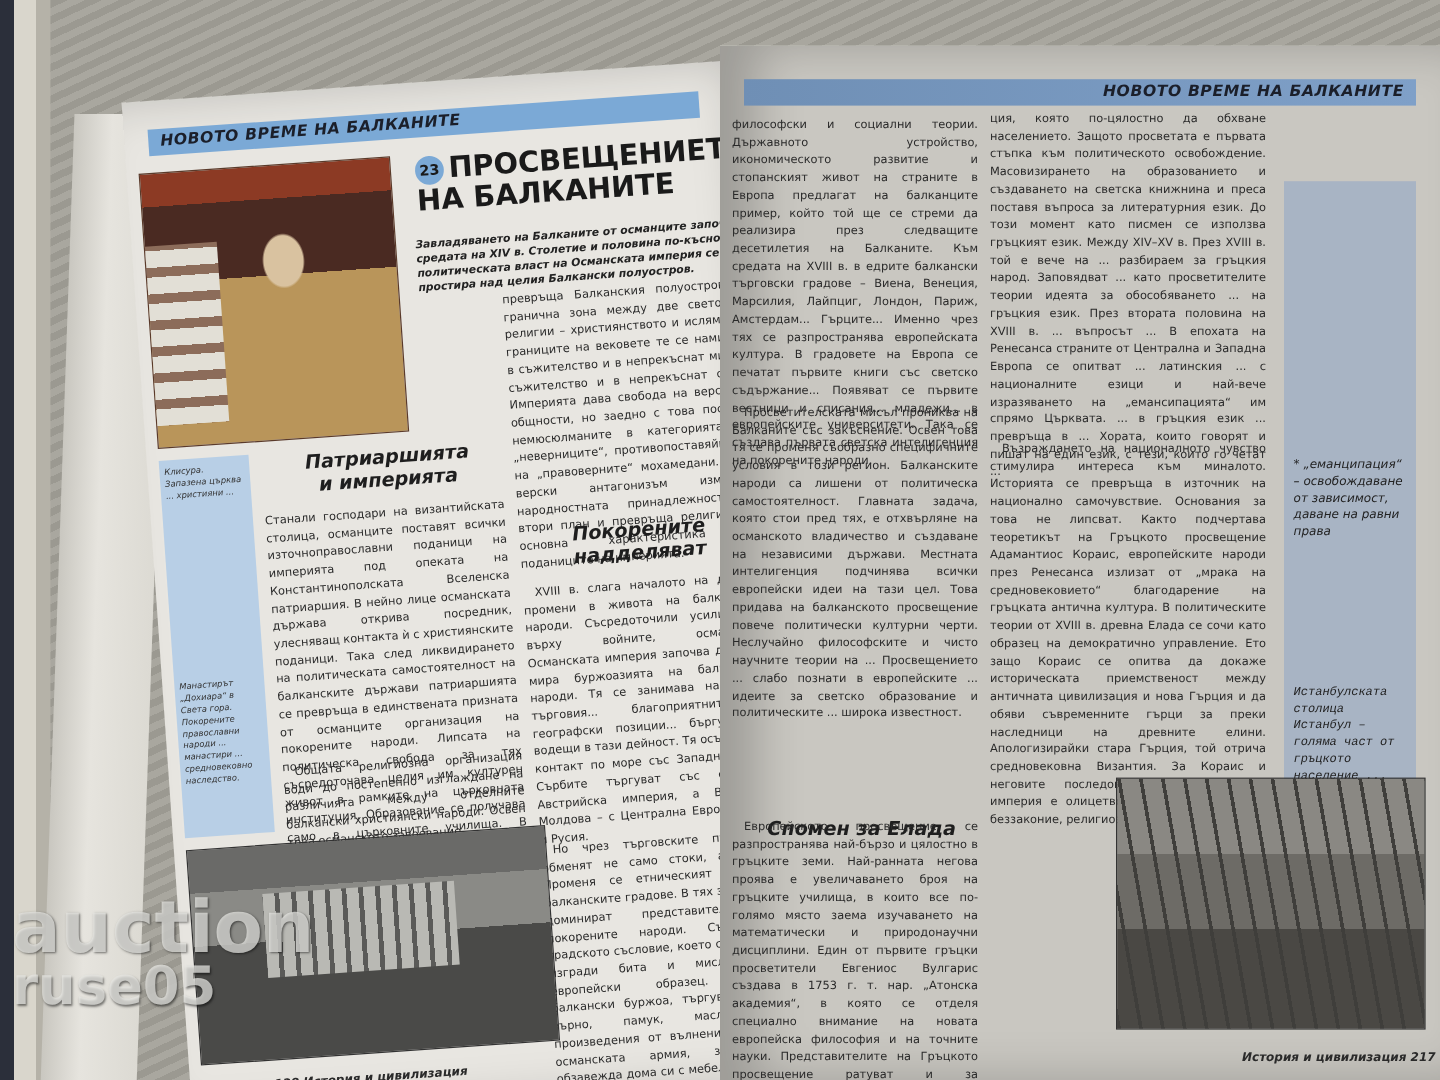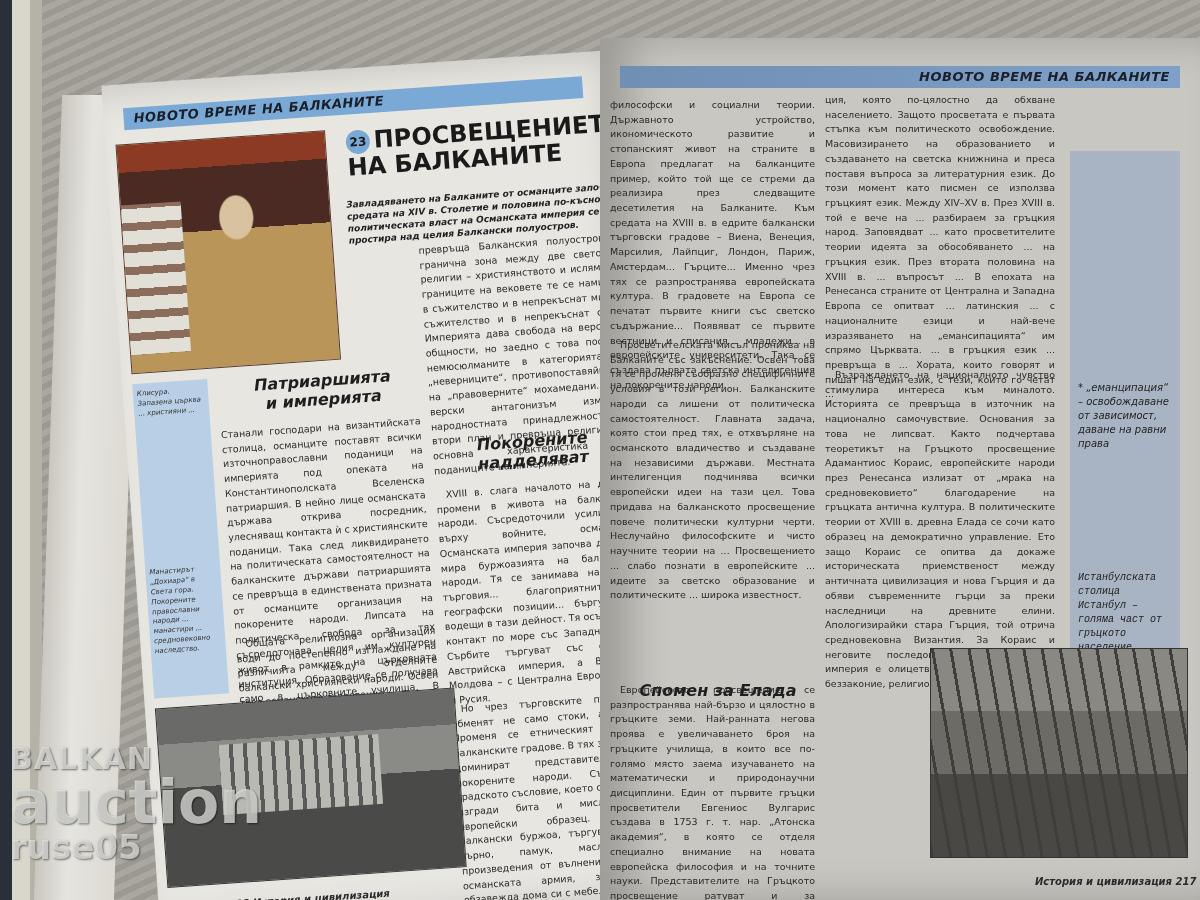--- a/index.html
+++ b/index.html
@@ -118,21 +118,21 @@
     position: absolute; font-size: 10px; font-weight: bold; color: #2a2a2a; font-style: italic;
   }
   .watermark {
     position: absolute; left: 10px; top: 745px; color: rgba(230,230,225,0.75);
     font-family: "DejaVu Sans", sans-serif; font-weight: bold;
     text-shadow: 1px 1px 2px rgba(0,0,0,0.5);
     line-height: 0.95; pointer-events: none;
   }
   .watermark .w1 { font-size: 30px; letter-spacing: 1px; }
   .watermark .w2 { font-size: 60px; }
-  .watermark .w3 { font-size: 34px; }
+  .watermark .w3 { font-size: 44px; }
 </style>
 </head>
 <body>
 
 <div class="wall"></div>
 <div class="window-frame"></div>
 <div class="page-stack"></div>
 
 <div class="book">
 
@@ -201,16 +201,15 @@
     <div class="photo-harbor"></div>
 
     <div class="footer" style="left:435px; top:838px;">
       <span>История и цивилизация</span>
       <span>217</span>
     </div>
   </div>
 </div>
 
 <div class="watermark">
-  <div class="w1">BALKAN</div>
   <div class="w2">auction</div>
   <div class="w3">ruse05</div>
 </div>
 
 </body></html>

